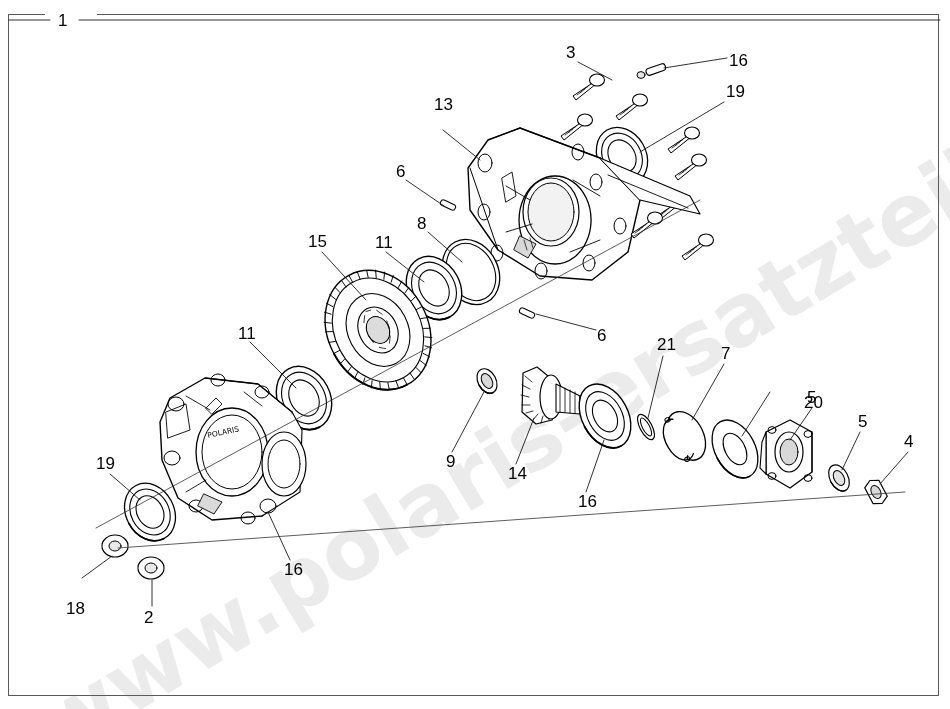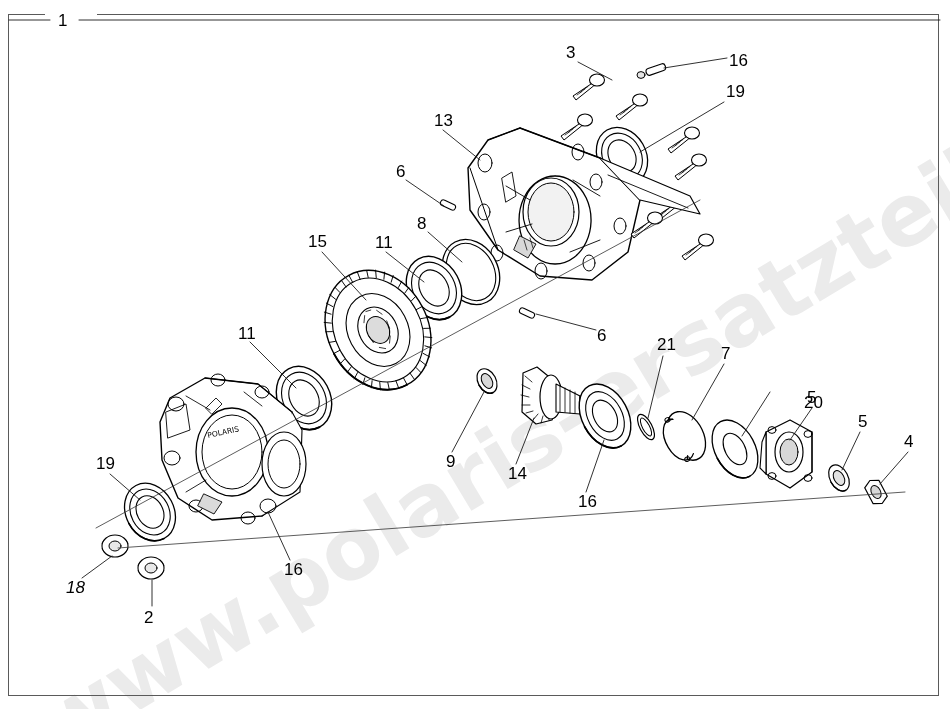--- a/index.html
+++ b/index.html
@@ -302,35 +302,35 @@
       </g>
 
     </g>
   </svg>
 
   <div>
     <span class="cal" style="left:58px;top:12px;">1</span>
     <span class="cal" style="left:566px;top:44px;">3</span>
     <span class="cal" style="left:729px;top:52px;">16</span>
     <span class="cal" style="left:726px;top:83px;">19</span>
-    <span class="cal" style="left:434px;top:112px;">13</span>
+    <span class="cal" style="left:434px;top:96px;">13</span>
     <span class="cal" style="left:396px;top:163px;">6</span>
     <span class="cal" style="left:417px;top:215px;">8</span>
     <span class="cal" style="left:375px;top:234px;">11</span>
     <span class="cal" style="left:308px;top:233px;">15</span>
     <span class="cal" style="left:238px;top:325px;">11</span>
     <span class="cal" style="left:597px;top:327px;">6</span>
     <span class="cal" style="left:657px;top:336px;">21</span>
     <span class="cal" style="left:721px;top:345px;">7</span>
     <span class="cal" style="left:763px;top:394px;margin-left:41px;">20</span>
     <span class="cal" style="left:807px;top:389px;">5</span>
     <span class="cal" style="left:858px;top:413px;">5</span>
     <span class="cal" style="left:904px;top:433px;">4</span>
     <span class="cal" style="left:446px;top:453px;">9</span>
     <span class="cal" style="left:508px;top:465px;">14</span>
     <span class="cal" style="left:578px;top:493px;">16</span>
     <span class="cal" style="left:96px;top:455px;">19</span>
-    <span class="cal" style="left:66px;top:579px;font-style:italic;">18</span>
+    <span class="cal" style="left:66px;top:600px;">18</span>
     <span class="cal" style="left:144px;top:609px;">2</span>
     <span class="cal" style="left:284px;top:561px;">16</span>
   </div>
 
 </div>
 
 </body></html>

